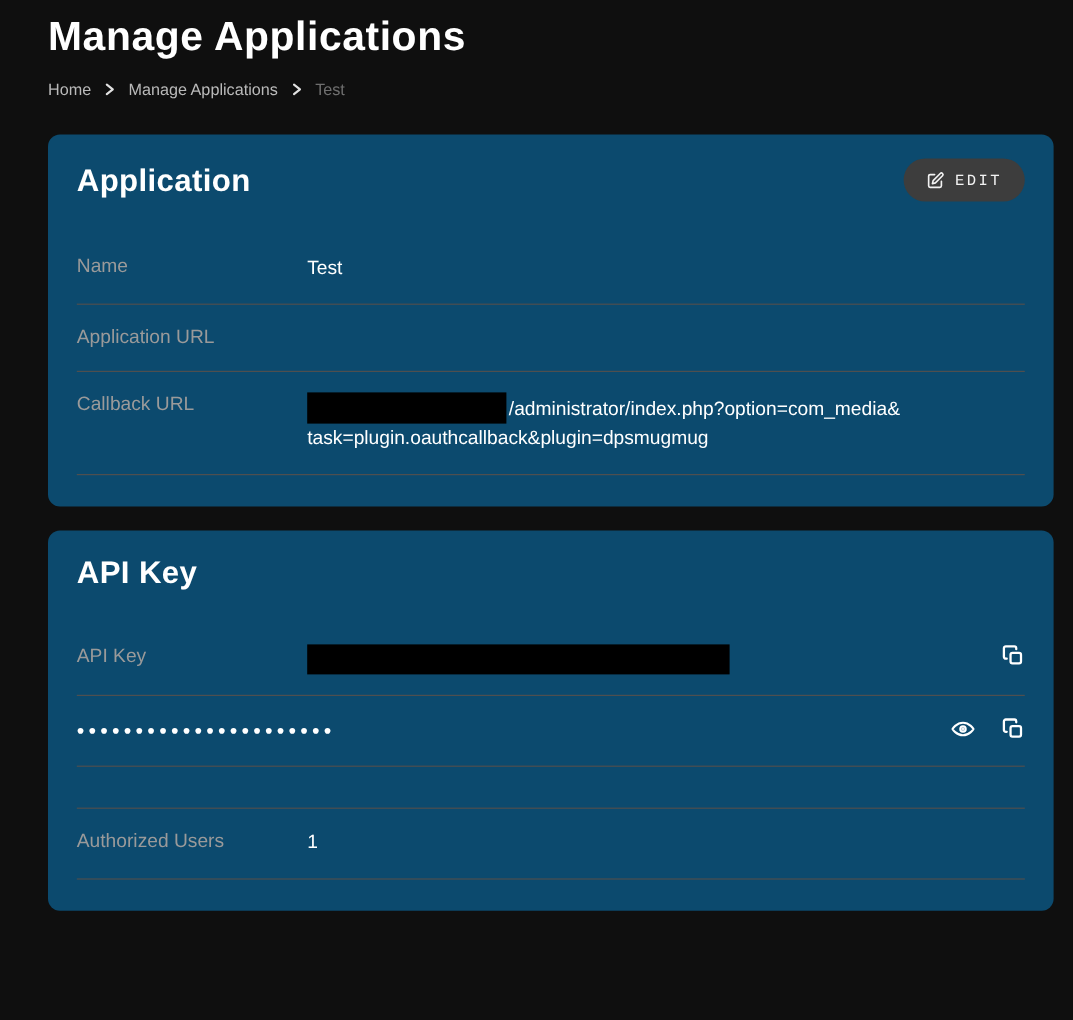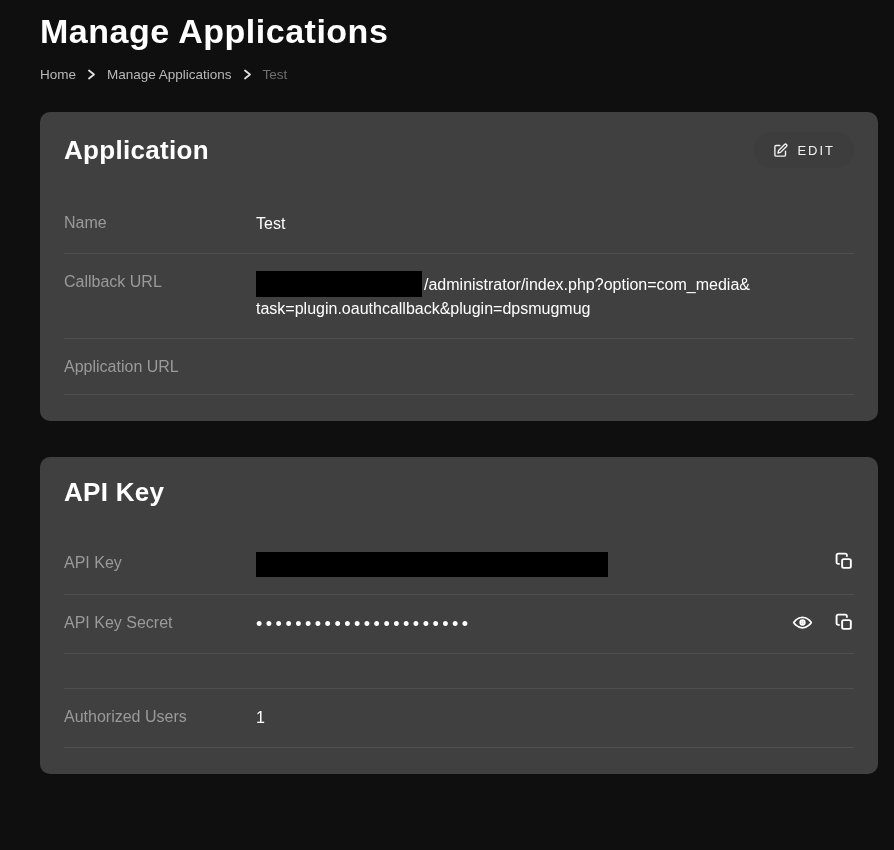--- a/index.html
+++ b/index.html
@@ -14,30 +14,30 @@
   .page-title{
     font-size:34px;font-weight:700;letter-spacing:0.5px;
     margin:2px 0 16px 0;color:#ffffff;
   }
   .breadcrumb{display:flex;align-items:center;gap:11px;font-size:13.5px;margin-bottom:30px;}
   .crumb{color:#b9b9b9;text-decoration:none;}
   .crumb.current{color:#6f6f6f;}
   .sep{display:flex;align-items:center;}
 
   .card{
-    background:#404040;border-radius:10px;
-    padding:20px 24px 26px 24px;margin-bottom:36px;
+    background:#0c4a6e;border-radius:10px;
+    padding:20px 24px 26px 24px;margin-bottom:20px;
   }
   .card-head{display:flex;justify-content:space-between;align-items:center;margin-bottom:27px;}
   .card-title{font-size:26px;font-weight:700;margin:0;letter-spacing:0.3px;}
   .edit-btn{
     display:flex;align-items:center;gap:9px;
     background:#3d3d3d;color:#f2f2f2;border:none;border-radius:18px;
     height:36px;padding:0 19px;font-size:13px;letter-spacing:2px;
-    font-family:Liberation Sans, sans-serif;cursor:pointer;
+    font-family:Liberation Mono, monospace;cursor:pointer;
   }
   .row{
     display:flex;align-items:flex-start;
     border-bottom:1px solid #4f4f4f;
     padding:17px 0;font-size:16px;
   }
   .label{width:192px;flex:none;color:#9a9a9a;line-height:21px;}
   .value{flex:1;color:#ffffff;line-height:24px;word-break:break-all;}
   .actions{display:flex;align-items:center;gap:22px;margin-left:14px;}
   .icon-btn{background:none;border:none;padding:0;margin:0;cursor:pointer;display:flex;align-items:center;}
@@ -79,26 +79,26 @@
         </svg>
         <span>EDIT</span>
       </button>
     </div>
     <div class="rows">
       <div class="row">
         <div class="label">Name</div>
         <div class="value">Test</div>
       </div>
       <div class="row">
+        <div class="label">Application URL</div>
+        <div class="value"></div>
+      </div>
+      <div class="row">
         <div class="label">Callback URL</div>
         <div class="value"><span class="redact-domain"></span><span>/administrator/index.php?option=com_media&amp;</span><br><span>task=plugin.oauthcallback&amp;plugin=dpsmugmug</span></div>
-      </div>
-      <div class="row">
-        <div class="label">Application URL</div>
-        <div class="value"></div>
       </div>
     </div>
   </section>
 
   <section class="card">
     <div class="card-head">
       <h2 class="card-title">API Key</h2>
     </div>
     <div class="rows">
 
@@ -109,21 +109,20 @@
           <button class="icon-btn">
             <svg width="19" height="19" viewBox="0 0 24 24" fill="none" stroke="#ffffff" stroke-width="2.4" stroke-linecap="round" stroke-linejoin="round">
               <rect x="9" y="9" width="11" height="11" rx="2"></rect>
               <path d="M5 15H4a2 2 0 0 1-2-2V4a2 2 0 0 1 2-2h9a2 2 0 0 1 2 2v1"></path>
             </svg>
           </button>
         </div>
       </div>
 
       <div class="row">
-        <div class="label">API Key Secret</div>
         <div class="value dots">••••••••••••••••••••••</div>
         <div class="actions">
           <button class="icon-btn">
             <svg width="21" height="21" viewBox="0 0 24 24" fill="none" stroke="#ffffff" stroke-width="2" stroke-linecap="round" stroke-linejoin="round">
               <path d="M2 12s3.5-6 10-6 10 6 10 6-3.5 6-10 6-10-6-10-6z"></path>
               <circle cx="12" cy="12" r="2.6"></circle>
               <circle cx="12" cy="12" r="0.6" fill="#ffffff"></circle>
             </svg>
           </button>
           <button class="icon-btn">

